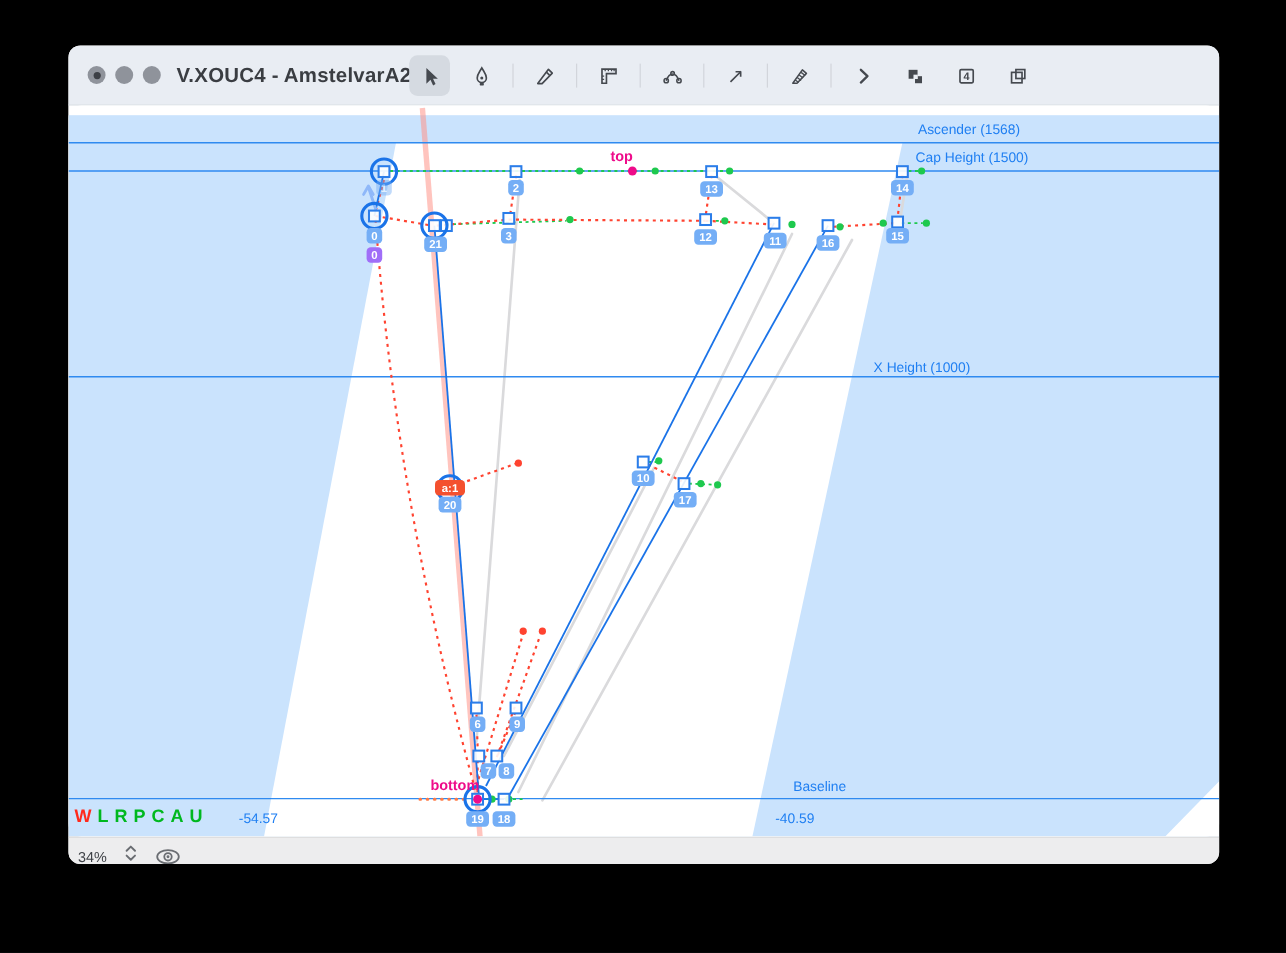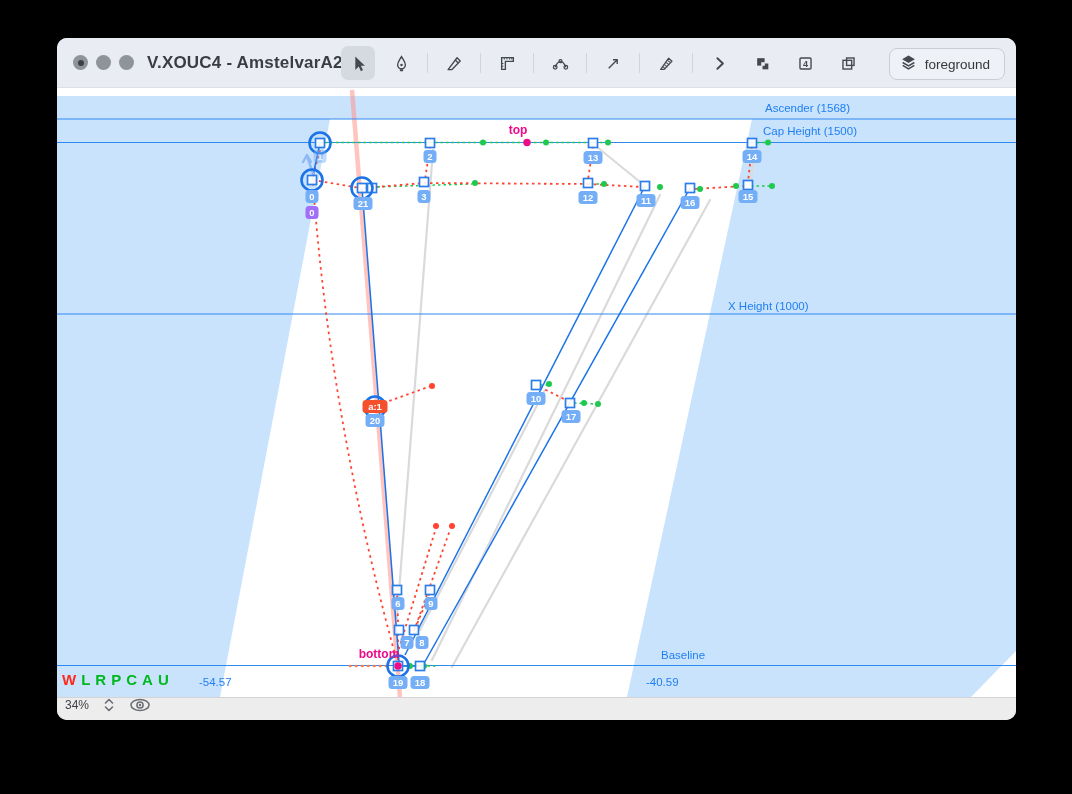--- a/index.html
+++ b/index.html
@@ -15,21 +15,21 @@
   .tools{position:absolute;left:284px;top:8px;height:34px;display:flex;align-items:center;gap:9px;}
   .toolbtn{width:34px;height:34px;border-radius:7px;display:flex;align-items:center;justify-content:center;flex:0 0 auto;}
   .toolbtn.selected{background:#d5dae1;}
   .tooldiv{width:1px;height:20px;background:#d2d5db;flex:0 0 auto;}
   .layerbtn{position:absolute;right:11px;top:10px;height:30px;padding:0 14px 0 10px;border:1px solid #c9cdd4;
             border-radius:8px;display:flex;align-items:center;gap:8px;background:#eef1f6;
             font-size:13.5px;color:#34373c;}
   
   .canvas{position:relative;width:959px;height:609px;background:#fff;border-radius:11px;}
   
-  .statusbar{height:23px;background:#ededee;border-top:1px solid #d4d4d6;display:flex;align-items:flex-start;
+  .statusbar{height:23px;background:#ededee;border-top:1px solid #d4d4d6;display:flex;align-items:flex-end;
              padding-left:8px;gap:15px;font-size:12px;color:#3e4146;}
   .statusbar .eye{display:flex;align-items:center;}
   svg text{user-select:none;}
 </style>
 </head>
 <body>
 
 <div class="window">
 
   <div class="titlebar">
@@ -110,28 +110,20 @@
             <text x="8" y="11" font-size="8.5" font-weight="bold" fill="#45494f" text-anchor="middle" font-family="Liberation Sans,sans-serif">4</text>
           </svg>
         </div>
         <div class="toolbtn">
           <svg width="17" height="17" viewBox="0 0 16 16">
             <rect x="2.8" y="5" width="8.2" height="8.2" fill="none" stroke="#45494f" stroke-width="1.3"></rect>
             <rect x="6.2" y="2.8" width="7" height="7" fill="none" stroke="#45494f" stroke-width="1.3"></rect>
           </svg>
         </div>
       </div>
-    <div class="layerbtn">
-      <span id="layers-icon-slot"><svg width="17" height="17" viewBox="0 0 16 16">
-            <path d="M8 1.5 L14 5 L8 8.5 L2 5 Z" fill="#45494f"></path>
-            <path d="M2.5 8 L8 11.2 L13.5 8" fill="none" stroke="#45494f" stroke-width="1.4"></path>
-            <path d="M2.5 10.8 L8 14 L13.5 10.8" fill="none" stroke="#45494f" stroke-width="1.4"></path>
-          </svg></span>
-      <span>foreground</span>
-    </div>
   </div>
 
   <div class="canvas">
     <svg id="gsvg" width="959" height="609" viewBox="0 0 959 609" xmlns="http://www.w3.org/2000/svg">
         <rect x="0" y="0" width="959" height="609" fill="#fff"></rect>
         <rect x="0" y="8" width="959" height="601" fill="#cae3fd"></rect>
         <polygon points="273,31 695,31 570,609 163,609" fill="#fff"></polygon>
         <polygon points="959,563 959,609 914,609" fill="#fff"></polygon>
         <line x1="376" y1="62" x2="340" y2="530" stroke="#dadadc" stroke-width="2.2" stroke-linecap="round"></line>
         <line x1="540" y1="59" x2="588" y2="98" stroke="#dadadc" stroke-width="2.2" stroke-linecap="round"></line>

